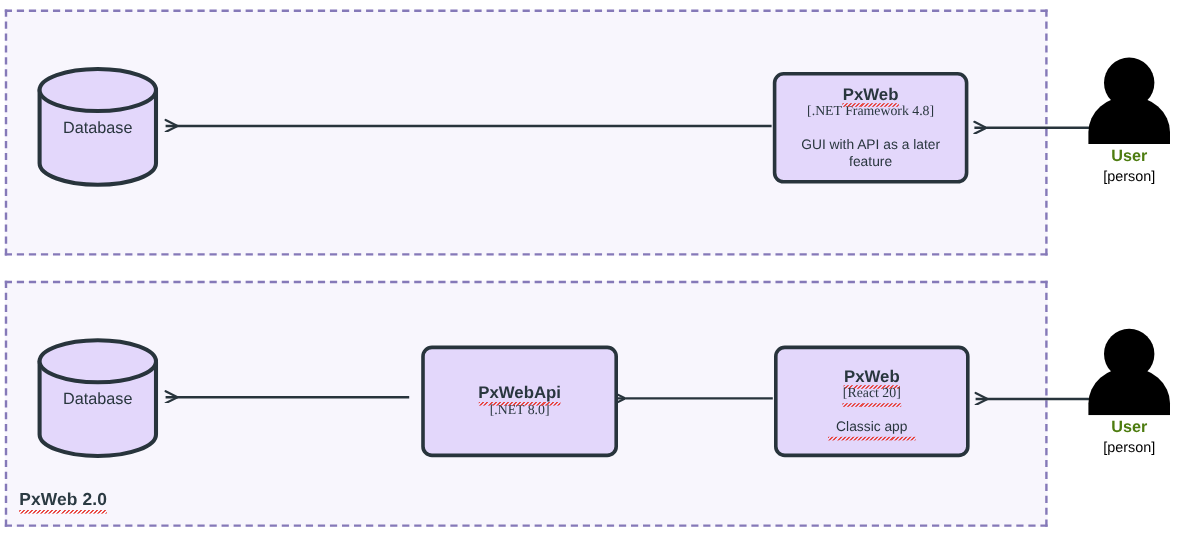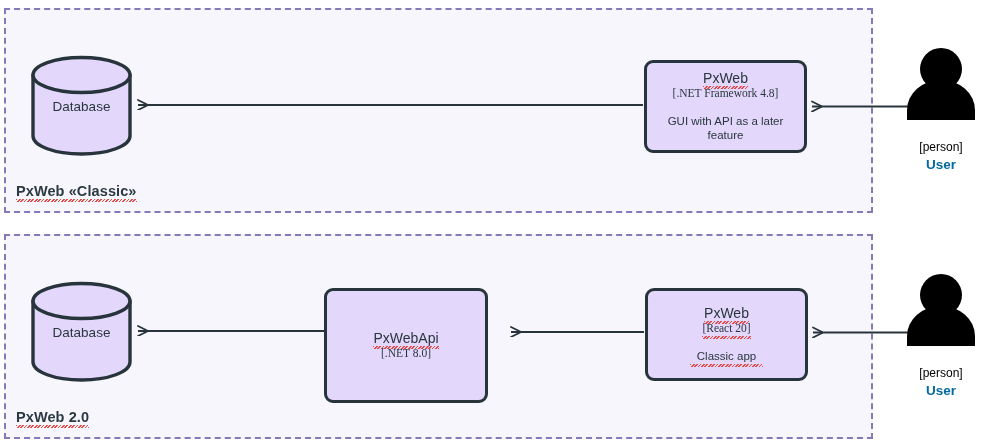--- a/index.html
+++ b/index.html
@@ -68,40 +68,40 @@
     border-radius: 9px;
     display: flex;
     flex-direction: column;
     align-items: center;
     justify-content: center;
     text-align: center;
     color: #29363e;
   }
   .box .title {
     font-size: 14px;
-    font-weight: normal;
+    font-weight: bold;
     line-height: 1.15;
     margin-bottom: 1px;
   }
   .box .tech {
     font-size: 11.5px;
     line-height: 1.2;
     color: #29363e;
     font-family: Liberation Serif, serif;
   }
   .box .desc {
     font-size: 11.5px;
     line-height: 1.25;
     margin-top: 13px;
     padding: 0 7px;
     color: #29363e;
   }
 
   #box-pxweb-classic { left: 644px; top: 60px;  width: 163px; height: 93px; }
-  #box-pxwebapi      { left: 324px; top: 288px; width: 164px; height: 115px; }
+  #box-pxwebapi      { left: 351px; top: 288px; width: 164px; height: 93px; }
   #box-pxweb-20      { left: 645px; top: 288px; width: 163px; height: 93px; }
 
   
   .cylinder {
     position: absolute;
   }
   .cyl-label {
     position: absolute;
     width: 100%;
     text-align: center;
@@ -119,22 +119,21 @@
   .person { position: absolute; }
   #person-classic { left: 898px; top: 44px;  width: 86px; height: 122px; }
   #person-20      { left: 898px; top: 270px; width: 86px; height: 122px; }
   .person .pname {
     position: absolute;
     top: 78px;
     width: 100%;
     text-align: center;
     font-size: 13.5px;
     font-weight: bold;
-    color: #0369a1;
-    margin-top: 35px;
+    color: #4d7c0f;
   }
   .person .prole {
     position: absolute;
     top: 96px;
     width: 100%;
     text-align: center;
     font-size: 12px;
     color: #000000;
   }
 
@@ -217,20 +216,17 @@
 
   <div class="person" id="person-20">
     <svg width="86" height="76" viewBox="0 0 86 76" xmlns="http://www.w3.org/2000/svg">
       <circle cx="43" cy="25" r="21" fill="#000000"></circle>
       <path d="M9,76 L9,66 A34,30 0 0 1 77,66 L77,76 Z" fill="#000000"></path>
     </svg>
     <div class="pname">User</div>
     <div class="prole">[person]</div>
   </div>
 
-  <div class="group-label" style="top:183px;">
-    <span class="squig">PxWeb «Classic»</span>
-  </div>
   <div class="group-label" style="top:409px;">
     <span class="squig">PxWeb 2.0</span>
   </div>
 
 </div>
 
 </body></html>

